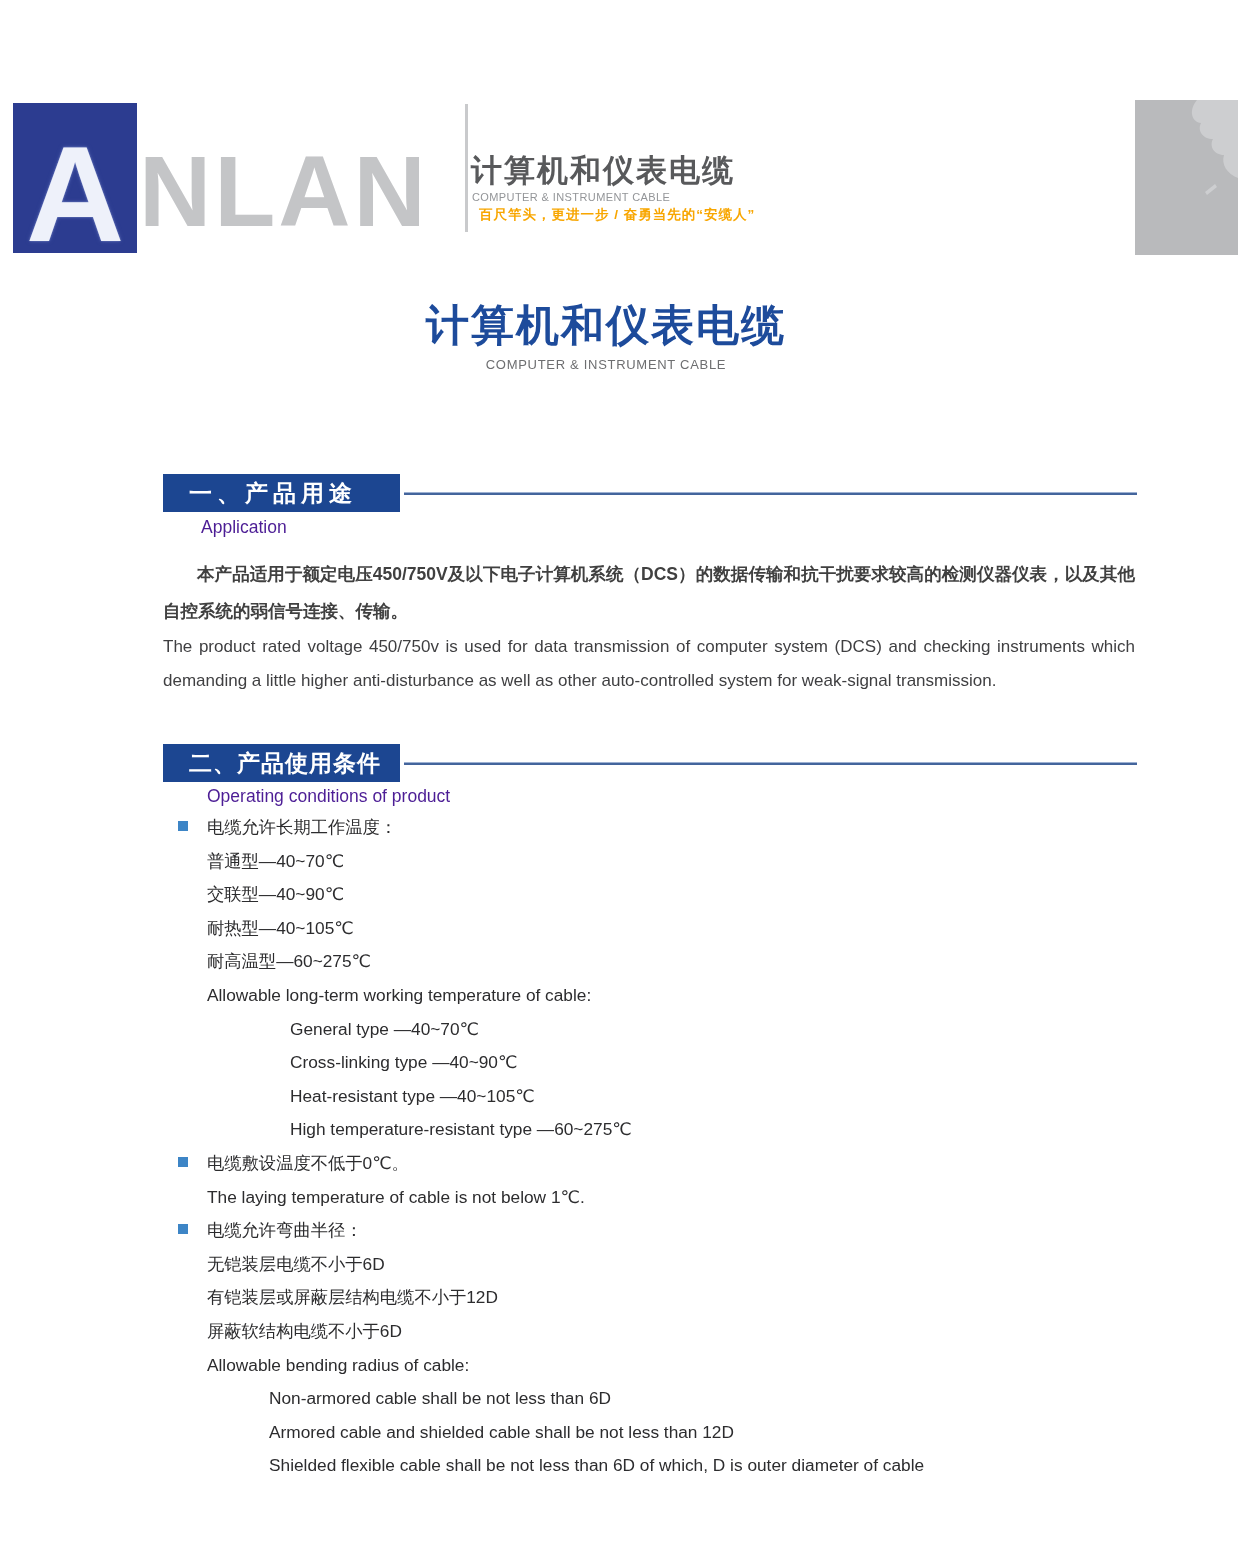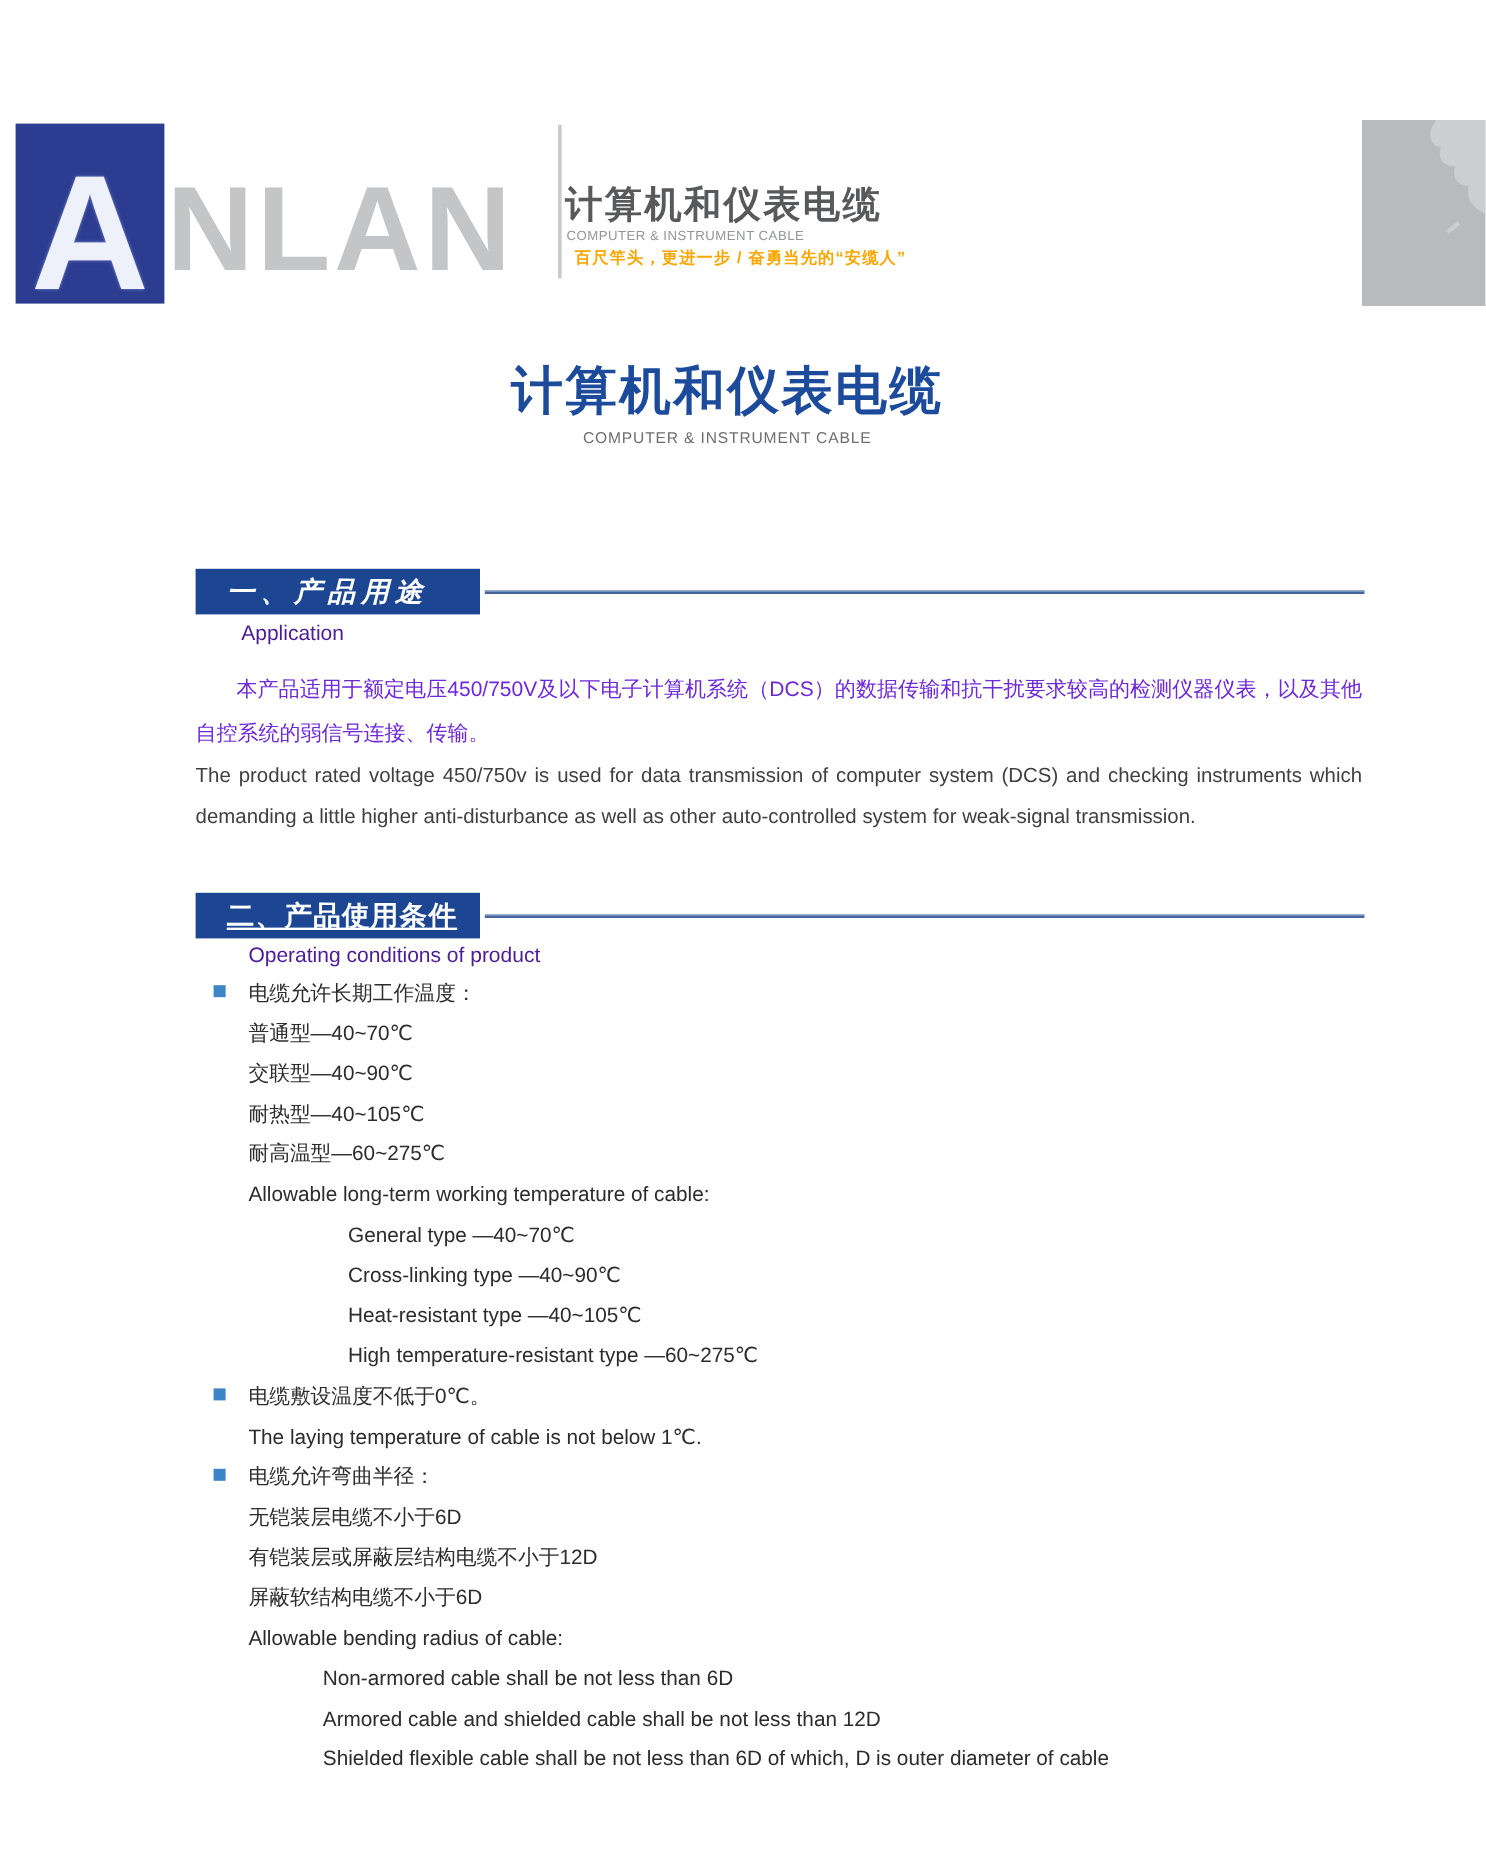--- a/index.html
+++ b/index.html
@@ -53,31 +53,31 @@
     font-size:13px; color:#6d6e70; letter-spacing:0.7px;
   }
 
   
   .sec-head { position:absolute; left:163px; width:974px; display:flex; align-items:center; }
   .sec-badge {
     width:237px; height:38px; line-height:38px; flex:0 0 auto;
     background:#1c4691; color:#ffffff;
     font-size:23px; font-weight:bold; padding-left:26px;
   }
-  .badge-wide { letter-spacing:5px;font-style:italic; }
-  .badge-tight { letter-spacing:1px;text-decoration:underline; }
+  .badge-wide { letter-spacing:5px; }
+  .badge-tight { letter-spacing:1px; }
   .sec-rule { flex:1; height:3px; border-top:1px solid #9db1d2; background:#44659c; margin-left:4px; }
 
   .sub-label { position:absolute; font-size:17.5px; color:#4c1d95; }
 
   
   .para-cn {
     position:absolute; left:163px; top:556px; width:972px;
-    font-size:17.5px; line-height:37px; color:#6d28d9;
-    text-align:justify; text-indent:34px;
+    font-size:17.5px; line-height:37px; color:#404040;
+    text-align:justify; text-indent:34px;font-weight:bold;
   }
   .para-en {
     position:absolute; left:163px; top:630px; width:972px;
     font-size:17px; line-height:33.5px; color:#3f3f41;
     text-align:justify;
   }
 
   
   .cond-list { position:absolute; left:163px; top:811px; width:974px; }
   .item {

